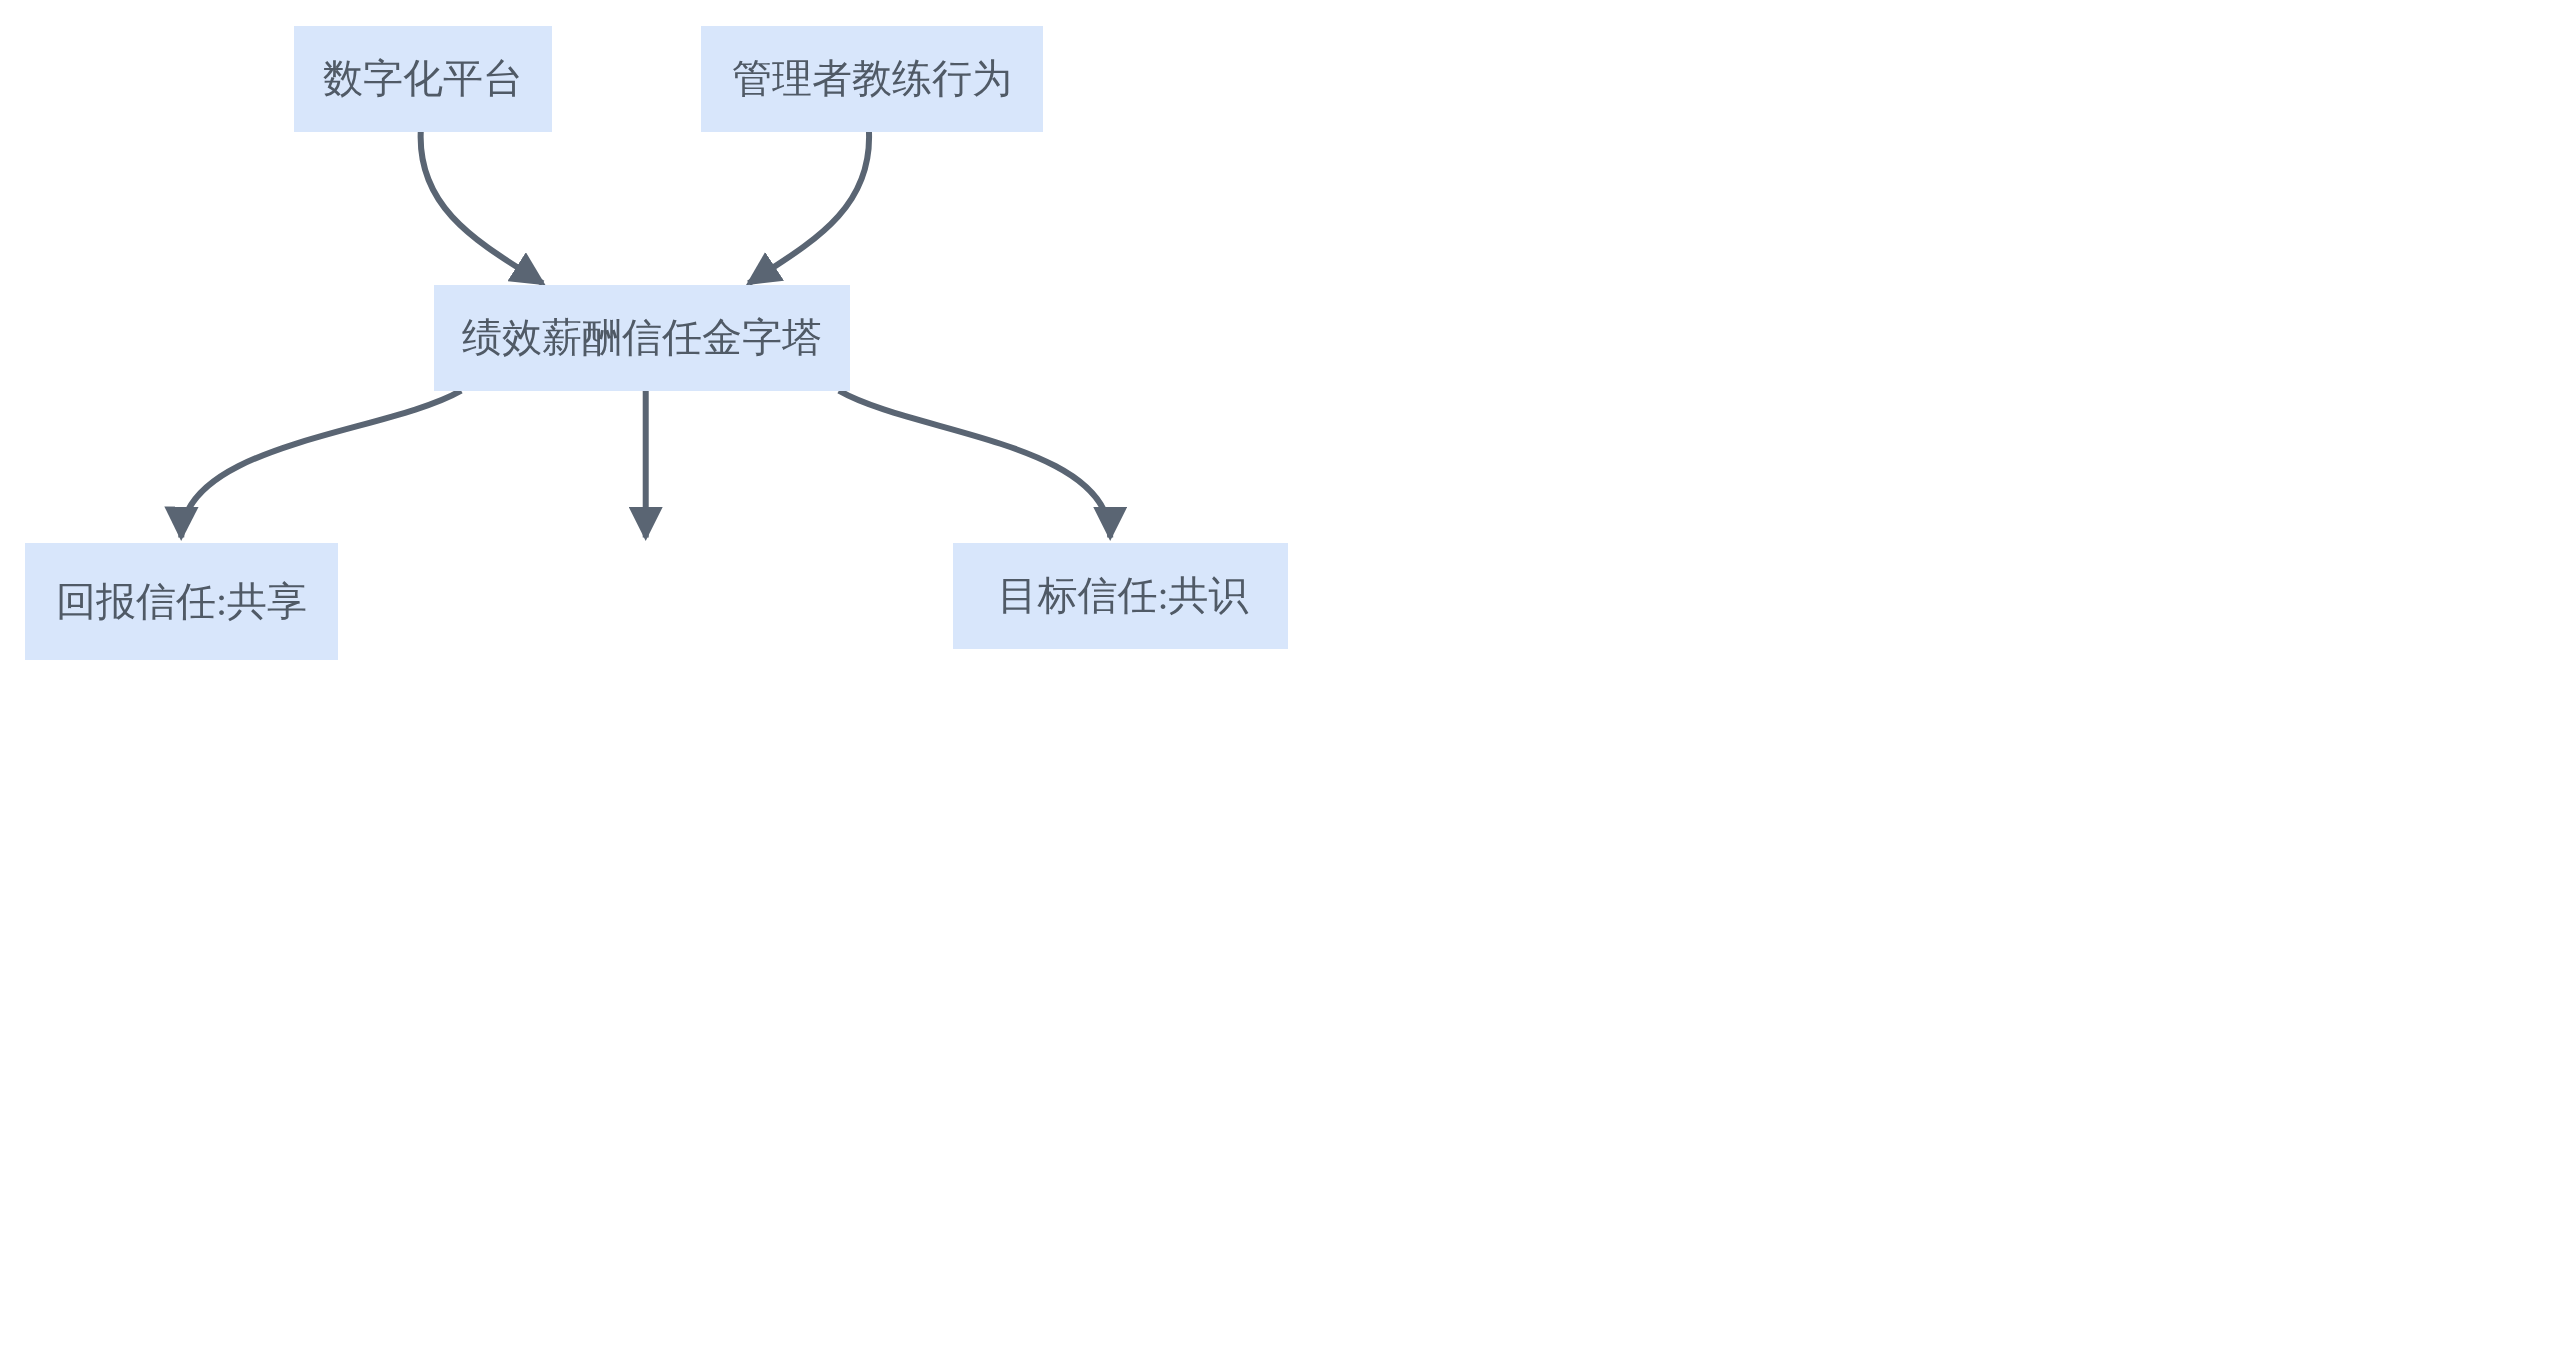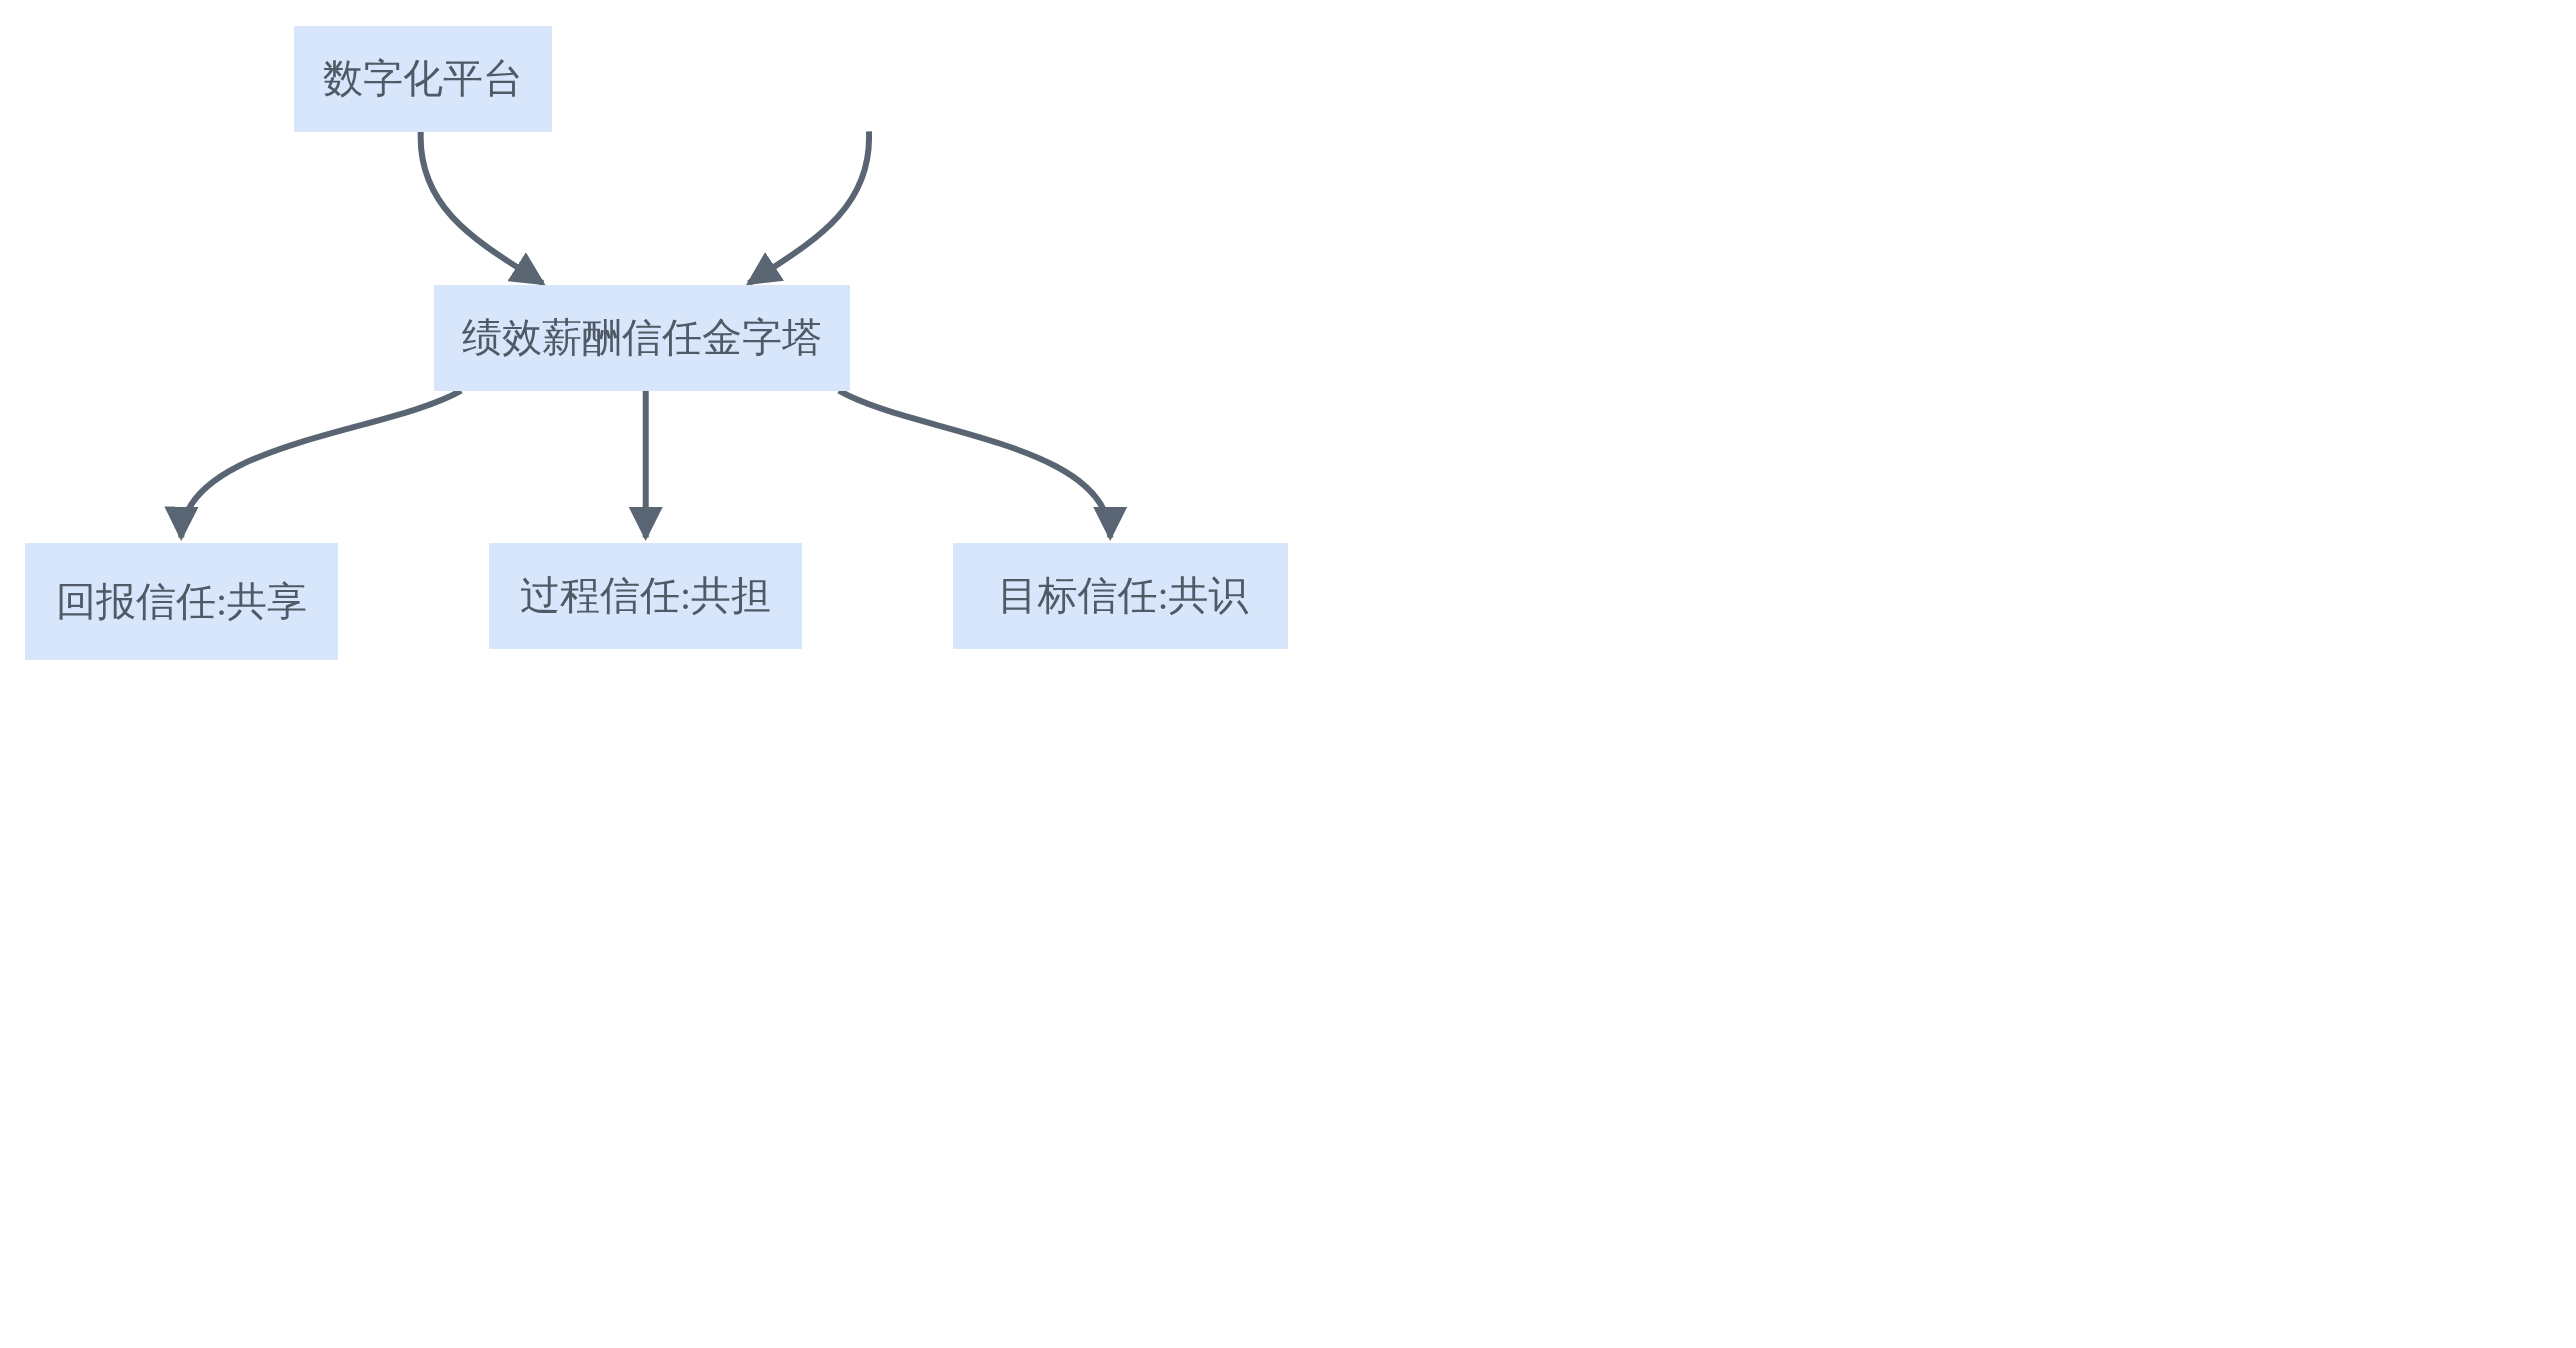--- a/index.html
+++ b/index.html
@@ -64,31 +64,31 @@
 
     <path class="edge" marker-end="url(#arrowhead)" d="M 752,455 L 752,626"></path>
 
     <path class="edge" marker-end="url(#arrowhead)" d="M 977,455 C 1064,505 1293,515 1293,626"></path>
   </svg>
 
   <div class="node" style="left:294px;top:26px;width:258px;height:106px">
     <span>数字化平台</span>
   </div>
 
+  <div class="node" style="left:701px;top:26px;width:342px;height:106px">
+    <span>管理者教练行为</span>
+  </div>
 
   <div class="node" style="left:434px;top:285px;width:416px;height:106px">
     <span>绩效薪酬信任金字塔</span>
   </div>
 
   <div class="node" style="left:25px;top:543px;width:313px;height:117px">
     <span>回报信任:共享</span>
   </div>
 
-  <div class="node" style="left:489px;top:543px;width:313px;height:106px">
-    <span>过程信任:共担</span>
-  </div>
 
   <div class="node" style="left:953px;top:543px;width:340px;height:106px">
     <span>目标信任:共识</span>
   </div>
 
 </div>
 
 
 </body></html>

